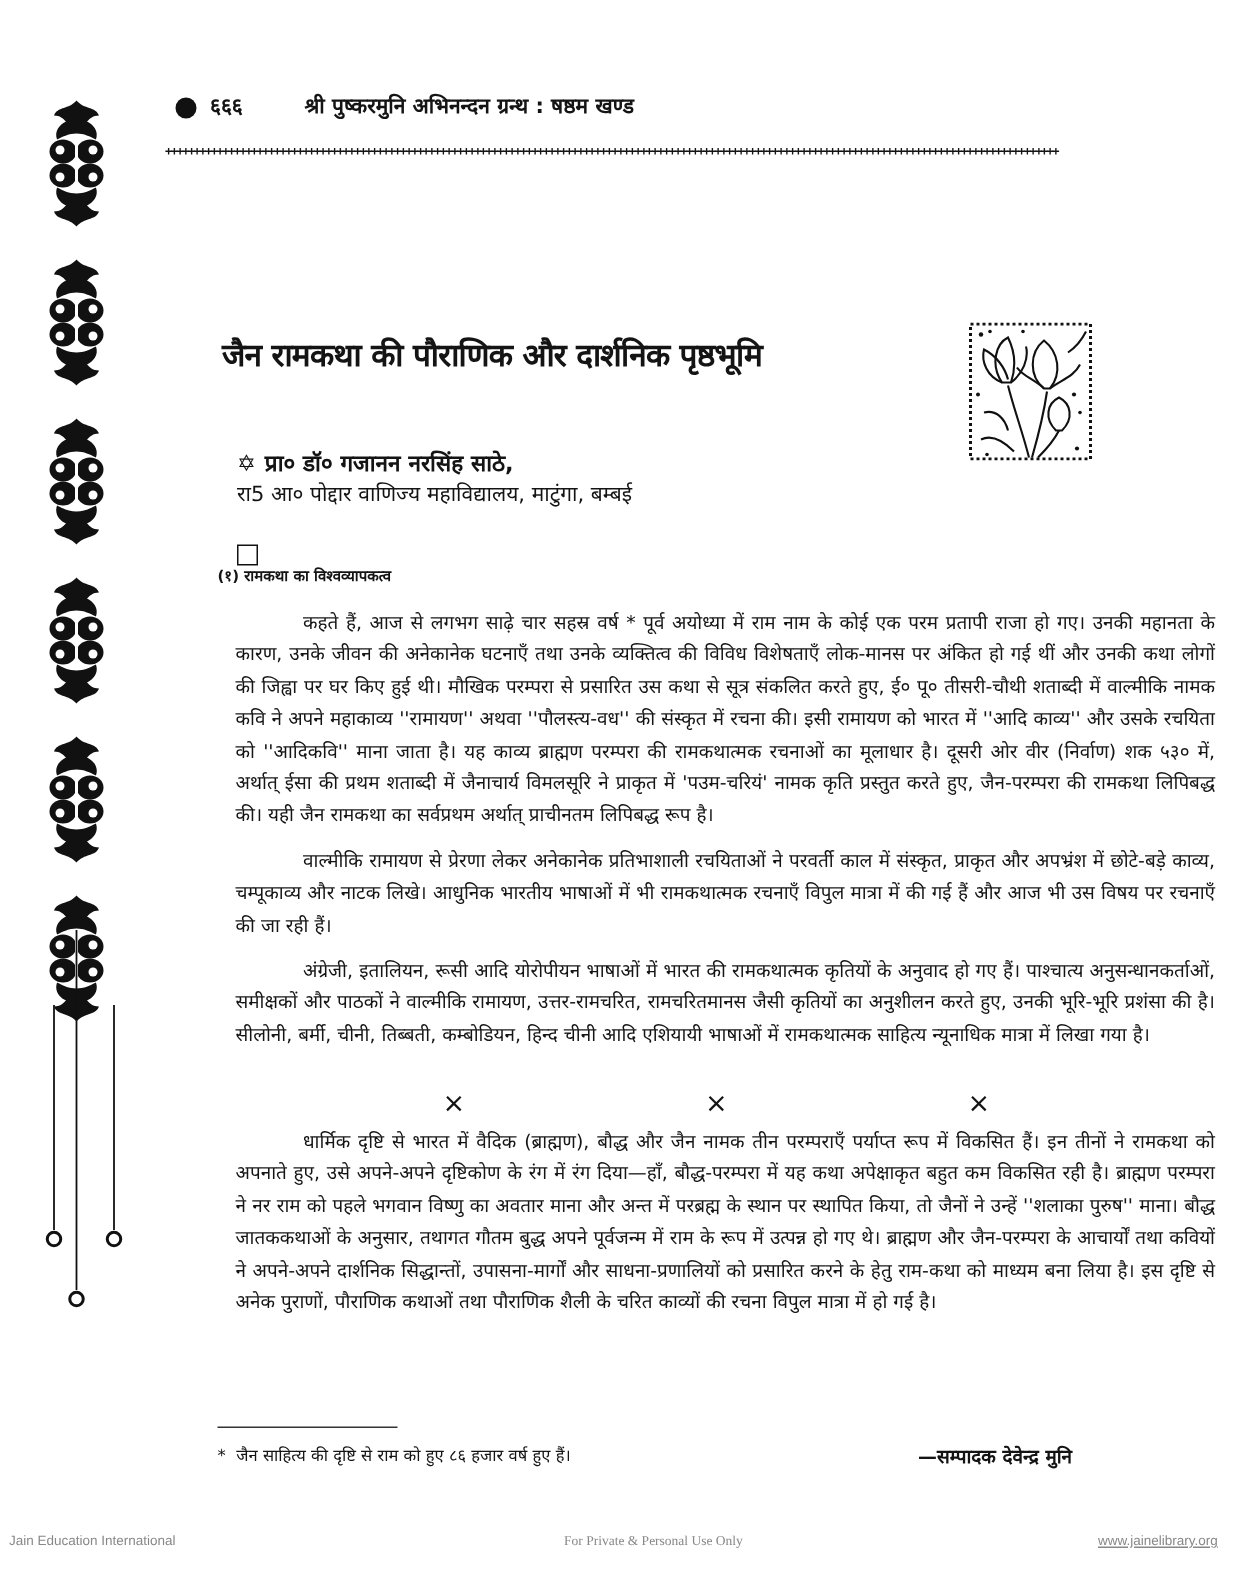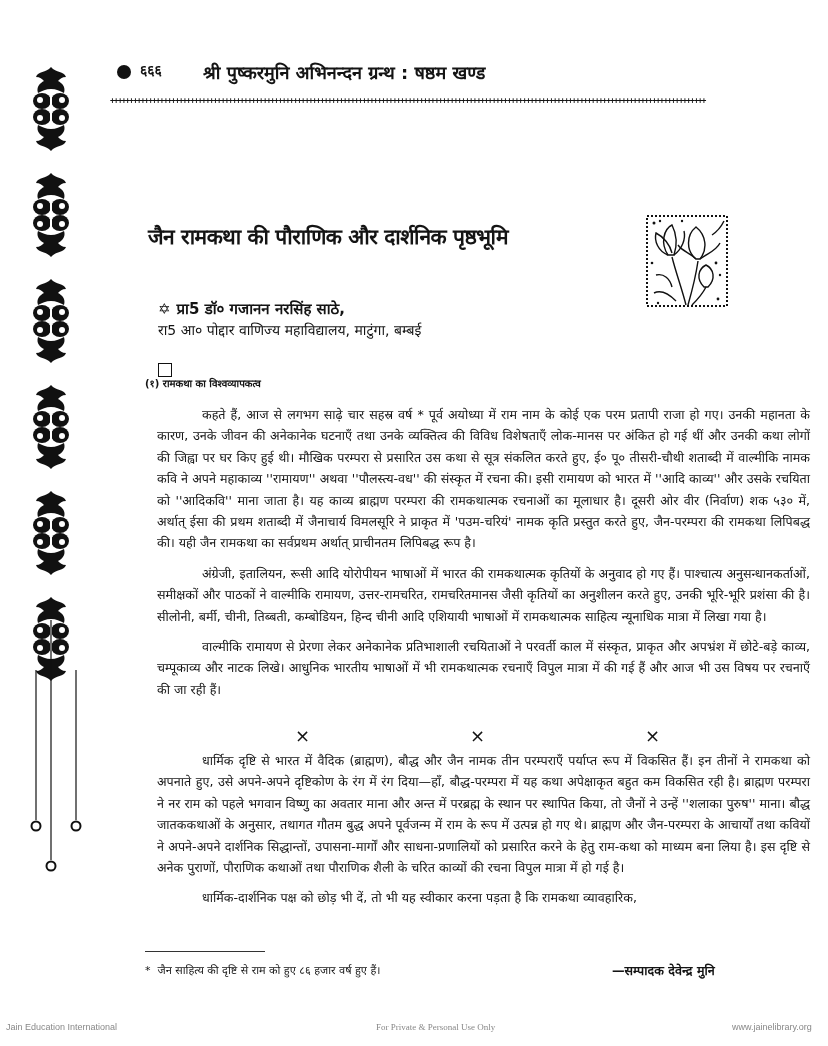--- a/index.html
+++ b/index.html
@@ -1,20 +1,20 @@
 <!DOCTYPE html>
 <html><head>
 <meta charset="utf-8">
 <style>
   html, body { margin:0; padding:0; background:#ffffff; }
   body { width:828px; height:1046px; position:relative; overflow:hidden; color:#141414; font-family:"DejaVu Sans", sans-serif; }
   .abs { position:absolute; }
   .header-bullet { left:117px; top:65px; width:14px; height:14px; border-radius:50%; background:#111; }
   .header-pageno { left:140px; top:60px; font-size:14px; font-weight:bold; }
-  .header-title { left:203px; top:60px; font-size:18px; font-weight:bold; }
+  .header-title { left:203px; top:60px; font-size:14px; font-weight:bold; }
   .header-rule { left:110px; top:98px; width:718px; height:6px; overflow:hidden; font-family:"DejaVu Sans Mono", monospace; font-size:8px; line-height:6px; letter-spacing:-1px; white-space:nowrap; font-weight:bold; }
   .border-col { left:30px; top:65px; width:45px; }
   .orn { width:42px; height:88px; margin:0 0 14px 0; }
   .stem-lines { left:30px; top:620px; width:70px; height:260px; }
   .article-title { left:148px; top:222px; font-size:21px; font-weight:bold; letter-spacing:-0.5px; white-space:nowrap; }
   .flower { left:646px; top:215px; width:82px; height:92px; }
   .author-block { left:158px; top:299px; font-size:14px; line-height:21px; }
   .author-name { font-weight:bold; font-size:15px; }
   .star { display:inline-block; margin-right:6px; }
   .box-mark { left:158px; top:363px; width:12px; height:12px; border:1.5px solid #111; }
@@ -173,43 +173,42 @@
     <circle cx="74" cy="60" r="1.2"></circle>
       <circle cx="6" cy="48" r="1.3"></circle>
       <circle cx="12" cy="88" r="1.2"></circle>
     <circle cx="72" cy="84" r="1.4"></circle>
       <circle cx="36" cy="6" r="1.2"></circle>
   </g>
 </svg>
 
 <div class="abs author-block">
   <div class="author-name">
-    <span class="star">✡</span><span>प्रा5 डॉ० गजानन नरसिंह साठे,</span>
+    <span class="star">✡</span><span>प्रा० डॉ० गजानन नरसिंह साठे,</span>
   </div>
   <div>रा5 आ० पोद्दार वाणिज्य महाविद्यालय, माटुंगा, बम्बई</div>
 </div>
 <div class="abs box-mark"></div>
 <div class="abs section-heading">(१) रामकथा का विश्वव्यापकत्व</div>
 
 <div class="abs body-text" style="top:404px;">
   <p>कहते हैं, आज से लगभग साढ़े चार सहस्र वर्ष * पूर्व अयोध्या में राम नाम के कोई एक परम प्रतापी राजा हो गए। उनकी महानता के कारण, उनके जीवन की अनेकानेक घटनाएँ तथा उनके व्यक्तित्व की विविध विशेषताएँ लोक-मानस पर अंकित हो गई थीं और उनकी कथा लोगों की जिह्वा पर घर किए हुई थी। मौखिक परम्परा से प्रसारित उस कथा से सूत्र संकलित करते हुए, ई० पू० तीसरी-चौथी शताब्दी में वाल्मीकि नामक कवि ने अपने महाकाव्य ''रामायण'' अथवा ''पौलस्त्य-वध'' की संस्कृत में रचना की। इसी रामायण को भारत में ''आदि काव्य'' और उसके रचयिता को ''आदिकवि'' माना जाता है। यह काव्य ब्राह्मण परम्परा की रामकथात्मक रचनाओं का मूलाधार है। दूसरी ओर वीर (निर्वाण) शक ५३० में, अर्थात् ईसा की प्रथम शताब्दी में जैनाचार्य विमलसूरि ने प्राकृत में 'पउम-चरियं' नामक कृति प्रस्तुत करते हुए, जैन-परम्परा की रामकथा लिपिबद्ध की। यही जैन रामकथा का सर्वप्रथम अर्थात् प्राचीनतम लिपिबद्ध रूप है।</p>
+  <p>वाल्मीकि रामायण से प्रेरणा लेकर अनेकानेक प्रतिभाशाली रचयिताओं ने परवर्ती काल में संस्कृत, प्राकृत और अपभ्रंश में छोटे-बड़े काव्य, चम्पूकाव्य और नाटक लिखे। आधुनिक भारतीय भाषाओं में भी रामकथात्मक रचनाएँ विपुल मात्रा में की गई हैं और आज भी उस विषय पर रचनाएँ की जा रही हैं।</p>
   <p>अंग्रेजी, इतालियन, रूसी आदि योरोपीयन भाषाओं में भारत की रामकथात्मक कृतियों के अनुवाद हो गए हैं। पाश्चात्य अनुसन्धानकर्ताओं, समीक्षकों और पाठकों ने वाल्मीकि रामायण, उत्तर-रामचरित, रामचरितमानस जैसी कृतियों का अनुशीलन करते हुए, उनकी भूरि-भूरि प्रशंसा की है। सीलोनी, बर्मी, चीनी, तिब्बती, कम्बोडियन, हिन्द चीनी आदि एशियायी भाषाओं में रामकथात्मक साहित्य न्यूनाधिक मात्रा में लिखा गया है।</p>
-  <p>वाल्मीकि रामायण से प्रेरणा लेकर अनेकानेक प्रतिभाशाली रचयिताओं ने परवर्ती काल में संस्कृत, प्राकृत और अपभ्रंश में छोटे-बड़े काव्य, चम्पूकाव्य और नाटक लिखे। आधुनिक भारतीय भाषाओं में भी रामकथात्मक रचनाएँ विपुल मात्रा में की गई हैं और आज भी उस विषय पर रचनाएँ की जा रही हैं।</p>
 </div>
 <div class="abs sep-row">
   <span>×</span>
   <span>×</span>
   <span>×</span>
 </div>
 <div class="abs body-text" style="top:750px;">
   <p>धार्मिक दृष्टि से भारत में वैदिक (ब्राह्मण), बौद्ध और जैन नामक तीन परम्पराएँ पर्याप्त रूप में विकसित हैं। इन तीनों ने रामकथा को अपनाते हुए, उसे अपने-अपने दृष्टिकोण के रंग में रंग दिया—हाँ, बौद्ध-परम्परा में यह कथा अपेक्षाकृत बहुत कम विकसित रही है। ब्राह्मण परम्परा ने नर राम को पहले भगवान विष्णु का अवतार माना और अन्त में परब्रह्म के स्थान पर स्थापित किया, तो जैनों ने उन्हें ''शलाका पुरुष'' माना। बौद्ध जातककथाओं के अनुसार, तथागत गौतम बुद्ध अपने पूर्वजन्म में राम के रूप में उत्पन्न हो गए थे। ब्राह्मण और जैन-परम्परा के आचार्यों तथा कवियों ने अपने-अपने दार्शनिक सिद्धान्तों, उपासना-मार्गों और साधना-प्रणालियों को प्रसारित करने के हेतु राम-कथा को माध्यम बना लिया है। इस दृष्टि से अनेक पुराणों, पौराणिक कथाओं तथा पौराणिक शैली के चरित काव्यों की रचना विपुल मात्रा में हो गई है।</p>
-  <p>धार्मिक-दार्शनिक पक्ष को छोड़ भी दें, तो भी यह स्वीकार करना पड़ता है कि रामकथा व्यावहारिक,</p>
 </div>
 
 <div class="abs fn-rule"></div>
 <div class="abs fn-text">
   <span>*</span>&nbsp;&nbsp;<span>जैन साहित्य की दृष्टि से राम को हुए ८६ हजार वर्ष हुए हैं।</span>
 </div>
 <div class="abs fn-attrib">—सम्पादक देवेन्द्र मुनि</div>
 
 <div class="abs footer" style="left:6px;">Jain Education International</div>
 <div class="abs footer" style="left:376px;font-family:Liberation Serif, serif;">For Private &amp; Personal Use Only</div>
-<div class="abs footer" style="left:732px;">www.jainelibrary.org</div>
+<div class="abs footer" style="left:732px;text-decoration:underline;">www.jainelibrary.org</div>
 
 </body></html>

